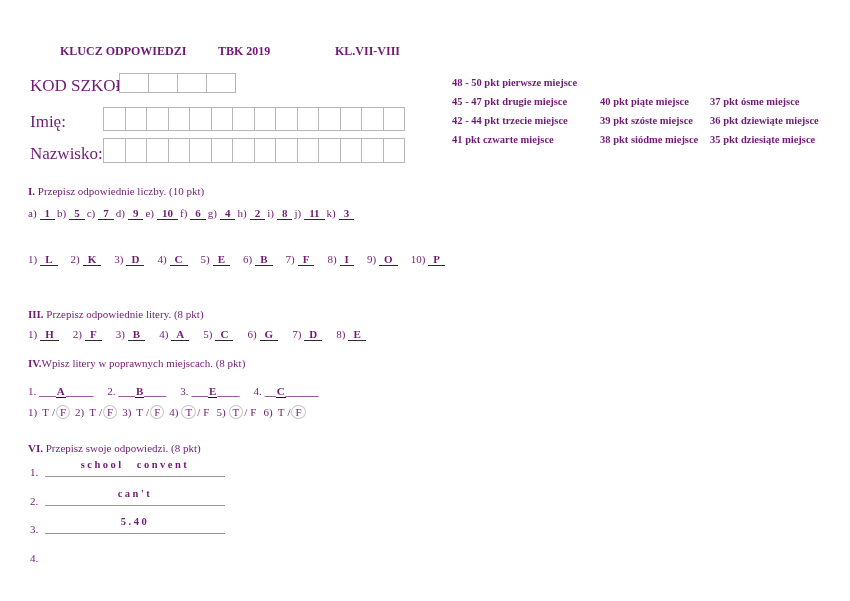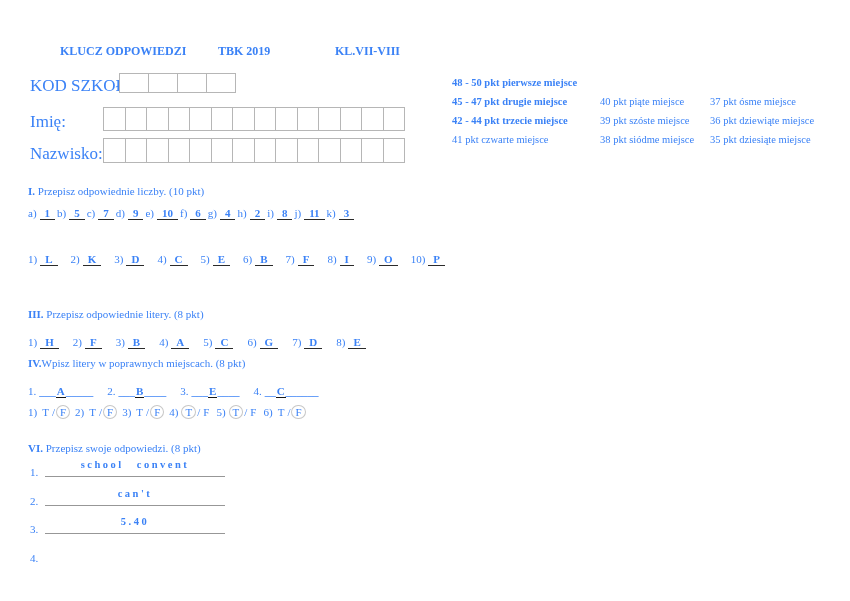--- a/index.html
+++ b/index.html
@@ -1,18 +1,18 @@
 <!DOCTYPE html>
 <html><head>
 <meta charset="utf-8">
 <style>
   html,body{margin:0;padding:0;background:#e8e8e8;}
   .page{
     position:relative; width:850px; height:601px; background:#ffffff;
-    font-family:"Liberation Serif","DejaVu Serif",serif; color:#3b82f6;
+    font-family:"Liberation Serif","DejaVu Serif",serif; color:#701a75;
     overflow:hidden; margin:0 auto;
   }
   
   .hdr-item{position:absolute; top:44px; font-weight:bold; font-size:12px; white-space:nowrap;}
   .hdr-title{left:60px;}
   .hdr-exam{left:218px;}
   .hdr-class{left:335px;}
 
   
   .form-label{position:absolute; font-size:17px; white-space:nowrap;}
@@ -30,34 +30,34 @@
   .row-imie .cell{width:22.5px; height:24px;}
   .row-naz{left:103px; top:138px;}
   .row-naz .cell{width:22.5px; height:25px;}
 
   
   .scoring{
     position:absolute; left:452px; top:73px;
     display:grid; grid-template-columns:148px 110px 145px; grid-auto-rows:19px;
     font-size:10.5px; white-space:nowrap;
   }
-  .scoring .scell{align-self:center;}
+  .scoring .scell{align-self:center;font-weight:bold;}
   .scoring .b{font-weight:bold;}
 
   
   .sec{position:absolute; left:28px; font-size:11px; white-space:nowrap;font-family:Liberation Serif, serif;}
   .sec .heading{font-size:11px;}
   .sec .heading b{font-weight:bold;}
   .sec0{top:185px;} .sec1{top:244px;} .sec2{top:308px;}
   .sec3{top:357px;} .sec4{top:399px;} .sec5{top:442px;}
 
   .answers{display:flex; align-items:baseline;}
   .sec0 .answers{gap:2px; margin-top:10px;}
   .sec1 .answers{gap:13px; margin-top:9px;}
-  .sec2 .answers{gap:14px; margin-top:16px;}
+  .sec2 .answers{gap:14px; margin-top:8px;}
   .sec3 .answers{gap:14px; margin-top:16px;}
   .sec4 .answers{gap:5px;  margin-top:7px;}
   .item{white-space:nowrap;}
   .item .lbl{margin-right:3px;}
   .ans{font-weight:bold; border-bottom:1px solid #2b2b2b; padding:0 5px;}
 
   
   .blank{font-weight:bold;}
   .blank .bans{border-bottom:1px solid #161616; padding:0 1px;}
 

